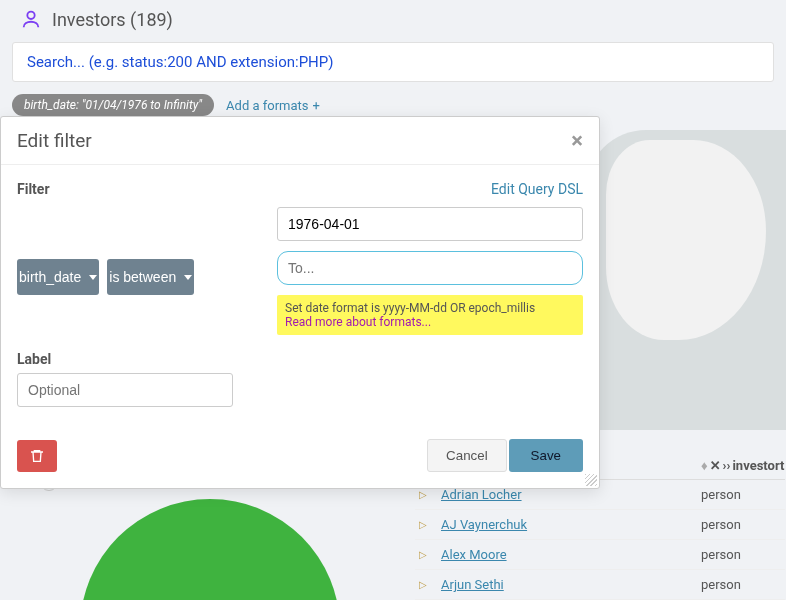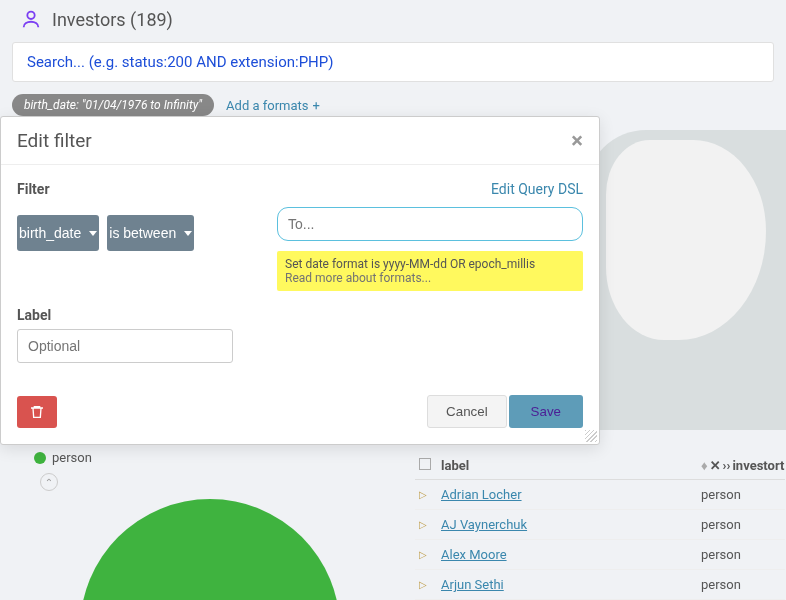--- a/index.html
+++ b/index.html
@@ -29,32 +29,32 @@
 .left-col { display: flex; flex-direction: column; gap: 10px; width: 250px; flex-shrink: 0; align-self: flex-end; margin-bottom: 40px; }
 .dropdown-row { display: flex; gap: 8px; }
 .dropdown-btn { background: #6f8290; color: #fff; border: none; border-radius: 3px; padding: 10px 2px; font-size: 14px; display: flex; align-items: center; gap: 8px; cursor: pointer; }
 .caret { width: 0; height: 0; border-left: 4px solid transparent; border-right: 4px solid transparent; border-top: 5px solid #fff; }
 
 .right-col { display: flex; flex-direction: column; gap: 10px; flex: 1; }
 .date-input { border: 1px solid #ccc; border-radius: 3px; padding: 8px 10px; font-size: 14px; width: 100%; }
 .date-input.focused { border-color: #5bc0de; background: #fff; border-radius: 11px; }
 .hint-box { background: #fff95e; padding: 6px 8px; font-size: 12px; border-radius: 2px; }
 .hint-line1 { color: #555; }
-.hint-line2 { color: #737373; cursor: pointer; }
+.hint-line2 { color: #a21caf; cursor: pointer; }
 
 .label-section { margin-top: 16px; }
 .label-heading { font-weight: bold; color: #555; margin-bottom: 6px; display: block; }
 .label-input { border: 1px solid #ccc; border-radius: 3px; padding: 8px 10px; font-size: 14px; width: 216px; }
 
 .modal-footer { display: flex; justify-content: space-between; align-items: center; padding: 16px; }
 .delete-btn { background: #d9534f; border: none; border-radius: 3px; padding: 8px 12px; cursor: pointer; color: #fff; display: flex; align-items: center; justify-content: center; }
 .delete-btn svg { width: 16px; height: 16px; }
 .footer-right { display: flex; gap: 2px; }
 .cancel-btn { background: #f4f4f4; border: 1px solid #ddd; border-radius: 3px; padding: 8px 18px; cursor: pointer; color: #555; }
-.save-btn { background: #5e9cb8; border: none; border-radius: 3px; padding: 8px 22px; cursor: pointer; color: #4c1d95; }
+.save-btn { background: #5e9cb8; border: none; border-radius: 3px; padding: 8px 22px; cursor: pointer; color: #0f172a; }
 
 .resize-handle { position: absolute; right: 2px; bottom: 2px; width: 12px; height: 12px; background: repeating-linear-gradient(135deg, #ccc 0 1px, transparent 1px 3px); }
 
 .map-bg { position: absolute; top: 130px; right: 0; width: 200px; height: 300px; background: #d9dedf; border-top-left-radius: 60px; }
 .map-land { position: absolute; top: 10px; left: 20px; width: 160px; height: 200px; background: #f2f2f2; border-radius: 30% 50% 60% 40%; }
 
 .chart-area { position: absolute; top: 450px; left: 20px; width: 380px; }
 .legend { display: flex; align-items: center; gap: 6px; font-size: 13px; color: #555; margin-bottom: 8px; margin-left: 14px; }
 .legend-dot { width: 12px; height: 12px; border-radius: 50%; background: #3fb33f; }
 .collapse-icon { width: 18px; height: 18px; border: 1px solid #ccc; border-radius: 50%; display: flex; align-items: center; justify-content: center; color: #999; margin-left: 20px; margin-bottom: 8px; font-size: 10px;}
@@ -115,20 +115,21 @@
             <span>birth_date</span>
             <span class="caret"></span>
           </button>
           <button class="dropdown-btn">
             <span>is between</span>
             <span class="caret"></span>
           </button>
         </div>
       </div>
       <div class="right-col">
+        <input class="date-input" value="1976-04-01" style="">
         <input class="date-input focused" placeholder="To..." style="">
         <div class="hint-box">
           <div class="hint-line1">Set date format is yyyy-MM-dd OR epoch_millis</div>
           <div class="hint-line2">Read more about formats...</div>
         </div>
       </div>
     </div>
     <div class="label-section">
       <span class="label-heading">Label</span>
       <input class="label-input" placeholder="Optional" style="">

